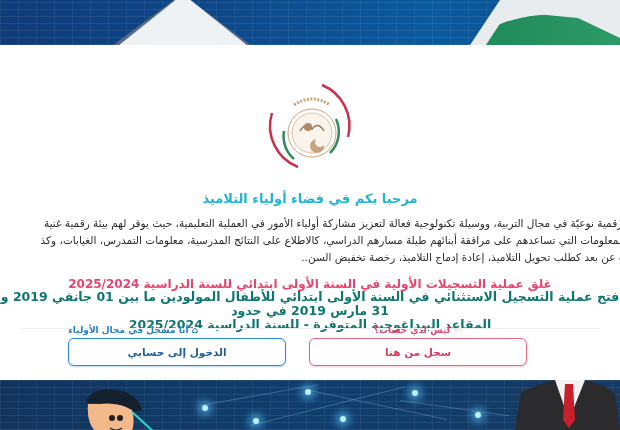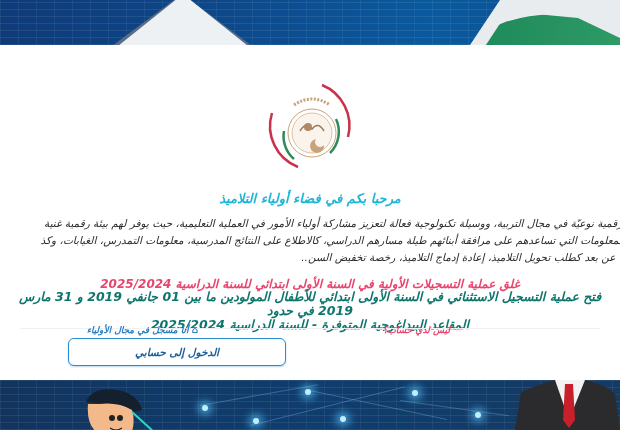--- a/index.html
+++ b/index.html
@@ -34,21 +34,21 @@
   }
   .corner-green {
     position: absolute; right: 0; top: 14px; width: 140px; height: 40px;
     background: linear-gradient(90deg, #1f8a5a, #2e9a66);
     border-top-left-radius: 80px 30px;
     clip-path: polygon(0 100%, 15% 20%, 40% 0, 70% 10%, 100% 60%, 100% 100%);
   }
 
   
   .main {
-    position: absolute; top: 45px; left: 0; width: 612px; height: 335px; background: #ffffff; font-style: italic;
+    position: absolute; top: 45px; left: 0; width: 612px; height: 335px; background: #ffffff;
   }
   .logo {
     position: absolute; top: 30px; left: 260px; width: 100px; height: 100px;
   }
   .welcome {
     position: absolute; top: 146px; left: 0; width: 620px; text-align: center;
     color: #1fb6d6; font-size: 13px; font-weight: bold;
   }
   .intro {
     position: absolute; top: 170px; left: -110px; width: 840px;
@@ -142,20 +142,21 @@
       <span>أنا مسجل في مجال الأولياء</span>
     </div>
     <div class="btn">الدخول إلى حسابي</div>
   </div>
 
   <div class="action act-register">
     <div class="hint">
       <span>☜</span>
       <span>ليس لدي حساب؟</span>
     </div>
+    <div class="btn">سجل من هنا</div>
   </div>
 </div>
 
 <div class="bottom-banner">
   <div class="brick"></div>
   <div class="line" style="left:200px;top:25px;width:120px;transform:rotate(-10deg)"></div>
   <div class="line" style="left:310px;top:10px;width:140px;transform:rotate(12deg)"></div>
   <div class="line" style="left:250px;top:45px;width:160px;transform:rotate(-14deg)"></div>
   <div class="line" style="left:400px;top:20px;width:110px;transform:rotate(8deg)"></div>
   <div class="node" style="left:202px;top:25px"></div>

